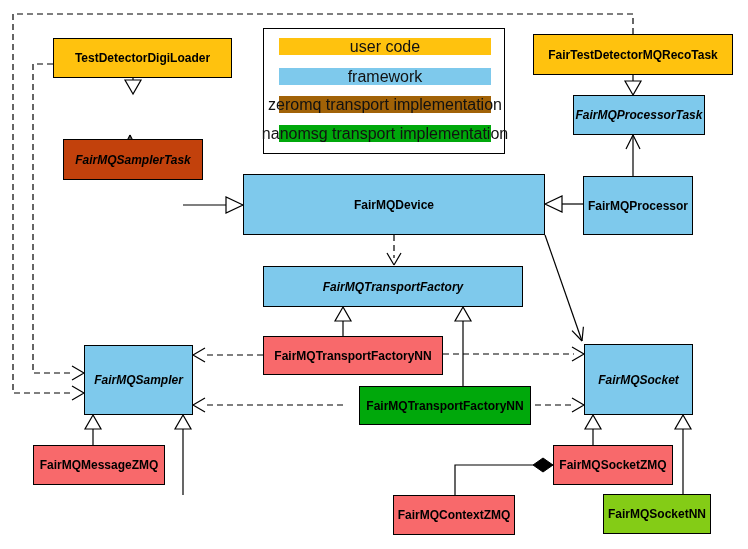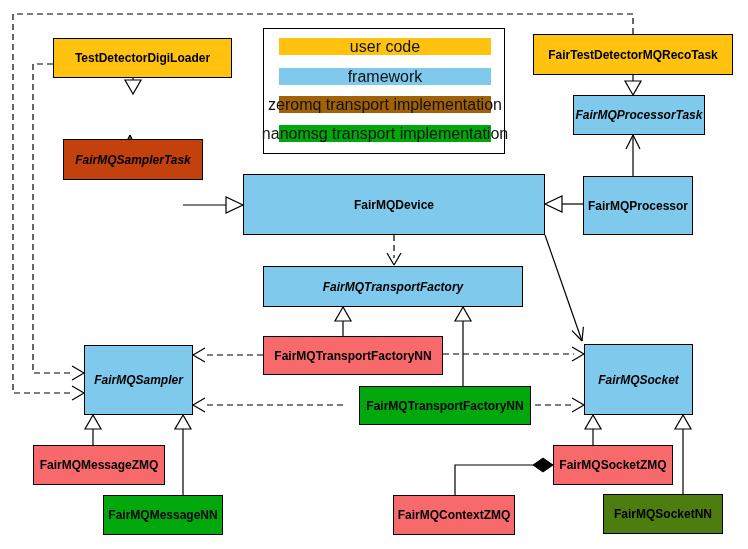--- a/index.html
+++ b/index.html
@@ -185,26 +185,23 @@
     </div>
   <div class="node abstract" style="left: 84px; top: 345px; width: 109px; height: 70px; background: rgb(126, 201, 236);">
       <span>FairMQSampler</span>
     </div>
   <div class="node abstract" style="left: 584px; top: 344px; width: 109px; height: 71px; background: rgb(126, 201, 236); text-align: right;">
       <span>FairMQSocket</span>
     </div>
   <div class="node" style="left: 33px; top: 445px; width: 132px; height: 40px; background: rgb(248, 105, 107);">
       <span>FairMQMessageZMQ</span>
     </div>
-  <div class="node" style="left: 103px; top: 495px; width: 120px; height: 40px; background: rgb(0, 168, 11);">
-      <span>FairMQMessageNN</span>
-    </div>
   <div class="node" style="left: 393px; top: 495px; width: 122px; height: 40px; background: rgb(248, 105, 107);">
       <span>FairMQContextZMQ</span>
     </div>
   <div class="node" style="left: 553px; top: 445px; width: 120px; height: 40px; background: rgb(248, 105, 107);">
       <span>FairMQSocketZMQ</span>
     </div>
-  <div class="node" style="left: 603px; top: 494px; width: 120px; height: 40px; background: #4d7c0f;">
+  <div class="node" style="left: 603px; top: 494px; width: 108px; height: 40px; background: #84cc16;">
       <span>FairMQSocketNN</span>
     </div>
 
 </div>
 
 </body></html>

